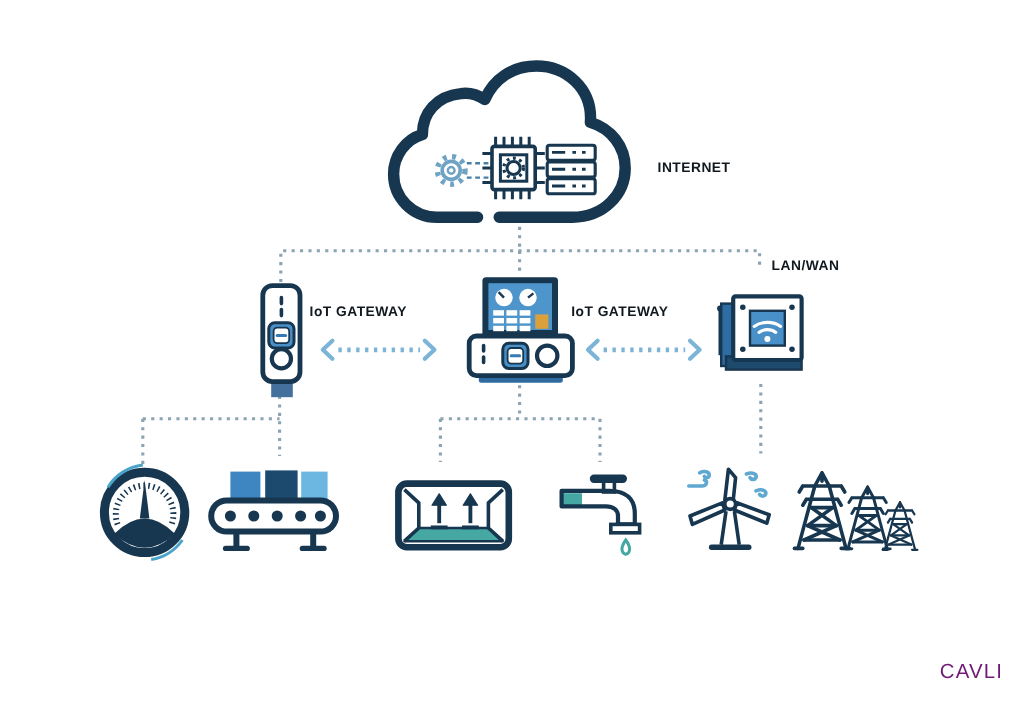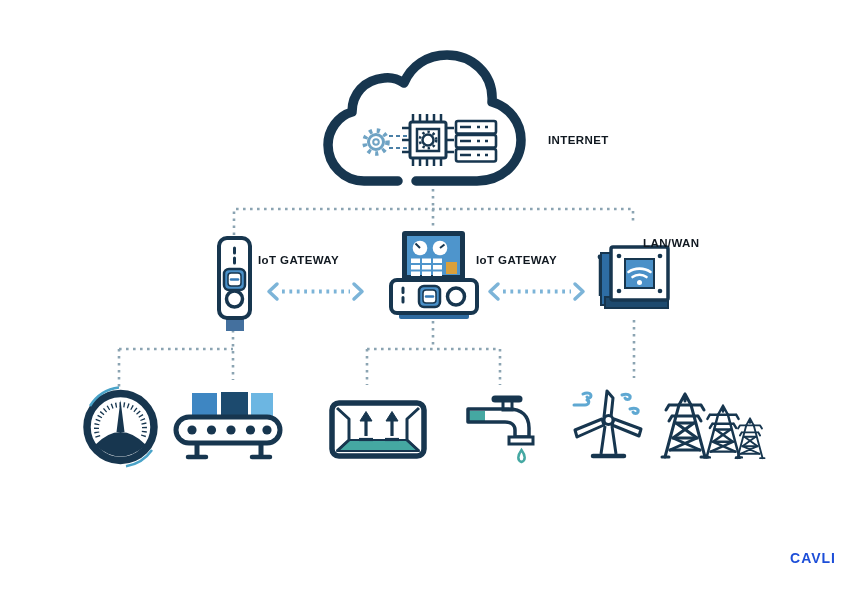--- a/index.html
+++ b/index.html
@@ -11,22 +11,22 @@
   .lbl{
     position:absolute;color:#101820;font-weight:bold;
     font-size:11.5px;letter-spacing:.4px;white-space:nowrap;
   }
   .lbl.center{text-align:left;}
   .title{
     position:absolute;left:0;right:0;top:501px;text-align:center;
     color:#0b0b0b;font-weight:bold;font-size:20px;letter-spacing:.4px;
   }
   .watermark{
-    position:absolute;right:30px;top:550px;color:#1d4ed8;
-    font-weight:bold;font-size:14px;letter-spacing:1px;
+    position:absolute;right:30px;top:550px;color:#701a75;
+    font-weight:normal;font-size:17px;letter-spacing:1px;
   }
 </style>
 </head>
 <body>
 
 <div class="canvas">
 
 <svg width="842" height="595" viewBox="0 0 842 595">
   <defs>
     <g id="pylon" stroke="#17364f" fill="none" stroke-width="3" stroke-linecap="round">
@@ -223,17 +223,17 @@
   </g>
 
   <g>
     <use href="#pylon" x="0" y="0" transform="translate(685,398)"></use>
     <use href="#pylon" x="0" y="0" transform="translate(723,409) scale(0.82)"></use>
     <use href="#pylon" x="0" y="0" transform="translate(750,421) scale(0.63)"></use>
   </g>
 </svg>
 
   <div class="lbl" style="left:548px;top:134px;">INTERNET</div>
-  <div class="lbl" style="left:643px;top:237px;">LAN/WAN</div>
+  <div class="lbl" style="left:643px;top:216px;">LAN/WAN</div>
   <div class="lbl center" style="left:258px;width:120px;top:254px;">IoT GATEWAY</div>
   <div class="lbl center" style="left:476px;width:120px;top:254px;">IoT GATEWAY</div>
   <div class="watermark">CAVLI</div>
 </div>
 
 </body></html>

